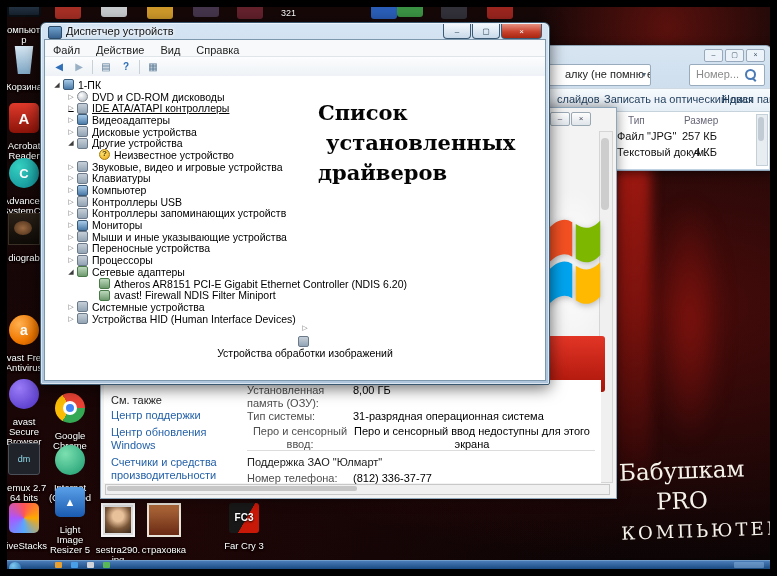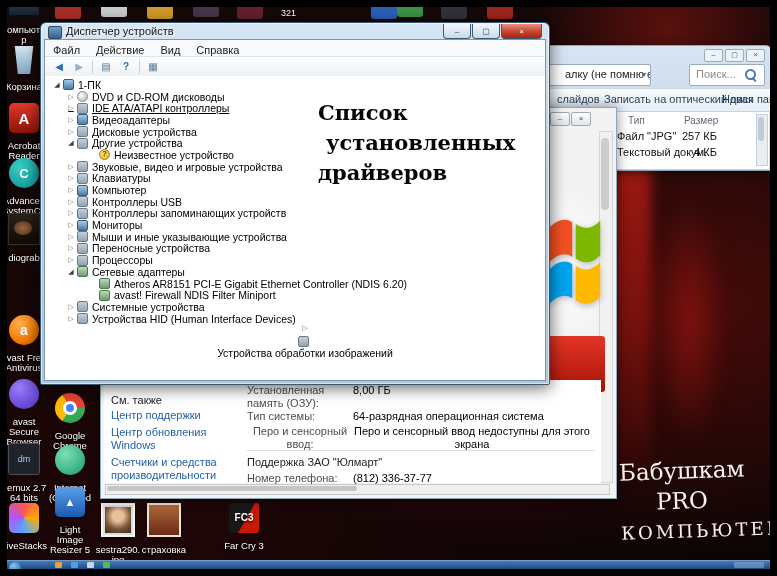--- a/index.html
+++ b/index.html
@@ -169,21 +169,21 @@
     <div class="ewin-btns">
       <span class="ewbtn">–</span>
       <span class="ewbtn">▢</span>
       <span class="ewbtn">×</span>
     </div>
     <div class="eaddr">
       <span class="eaddr-text">алку (не помню её знать</span>
       <span class="eaddr-caret">▾</span>
     </div>
     <div class="esearch">
-      <span class="esearch-text">Поиск...</span>
+      <span class="esearch-text">Номер...</span>
       <span class="lens"></span>
     </div>
     <div class="etools" id="etools">
         <span class="etbtn" style="left: 305px;">слайдов</span>
         <span class="etbtn" style="left: 352px;">Записать на оптический диск</span>
         <span class="etbtn" style="left: 470px;">Новая папка</span>
       </div>
     <div class="elist" id="elist">
         <span class="ehead" style="left: 375px;">Тип</span>
         <span class="ehead" style="left: 431px;">Размер</span>
@@ -218,21 +218,21 @@
         <div class="slink">Центр обновления Windows</div>
         <div class="slink">Счетчики и средства производительности</div>
       </div>
     <div id="sinfo">
         <div class="irow" style="top: 276px;">
           <span class="ilabel">Установленная память (ОЗУ):</span>
           <span class="ivalue">8,00 ГБ</span>
         </div>
         <div class="irow" style="top: 302px;">
           <span class="ilabel">Тип системы:</span>
-          <span class="ivalue">64-разрядная операционная система</span>
+          <span class="ivalue">31-разрядная операционная система</span>
         </div>
         <div class="irow" style="top: 317px; text-align: center;">
           <span class="ilabel">Перо и сенсорный ввод:</span>
           <span class="ivalue">Перо и сенсорный ввод недоступны для этого экрана</span>
         </div>
       </div>
     <div class="shair"></div>
     <div class="ssupport">Поддержка ЗАО "Юлмарт"</div>
     <div class="irow sphone">
       <span class="ilabel">Номер телефона:</span>

